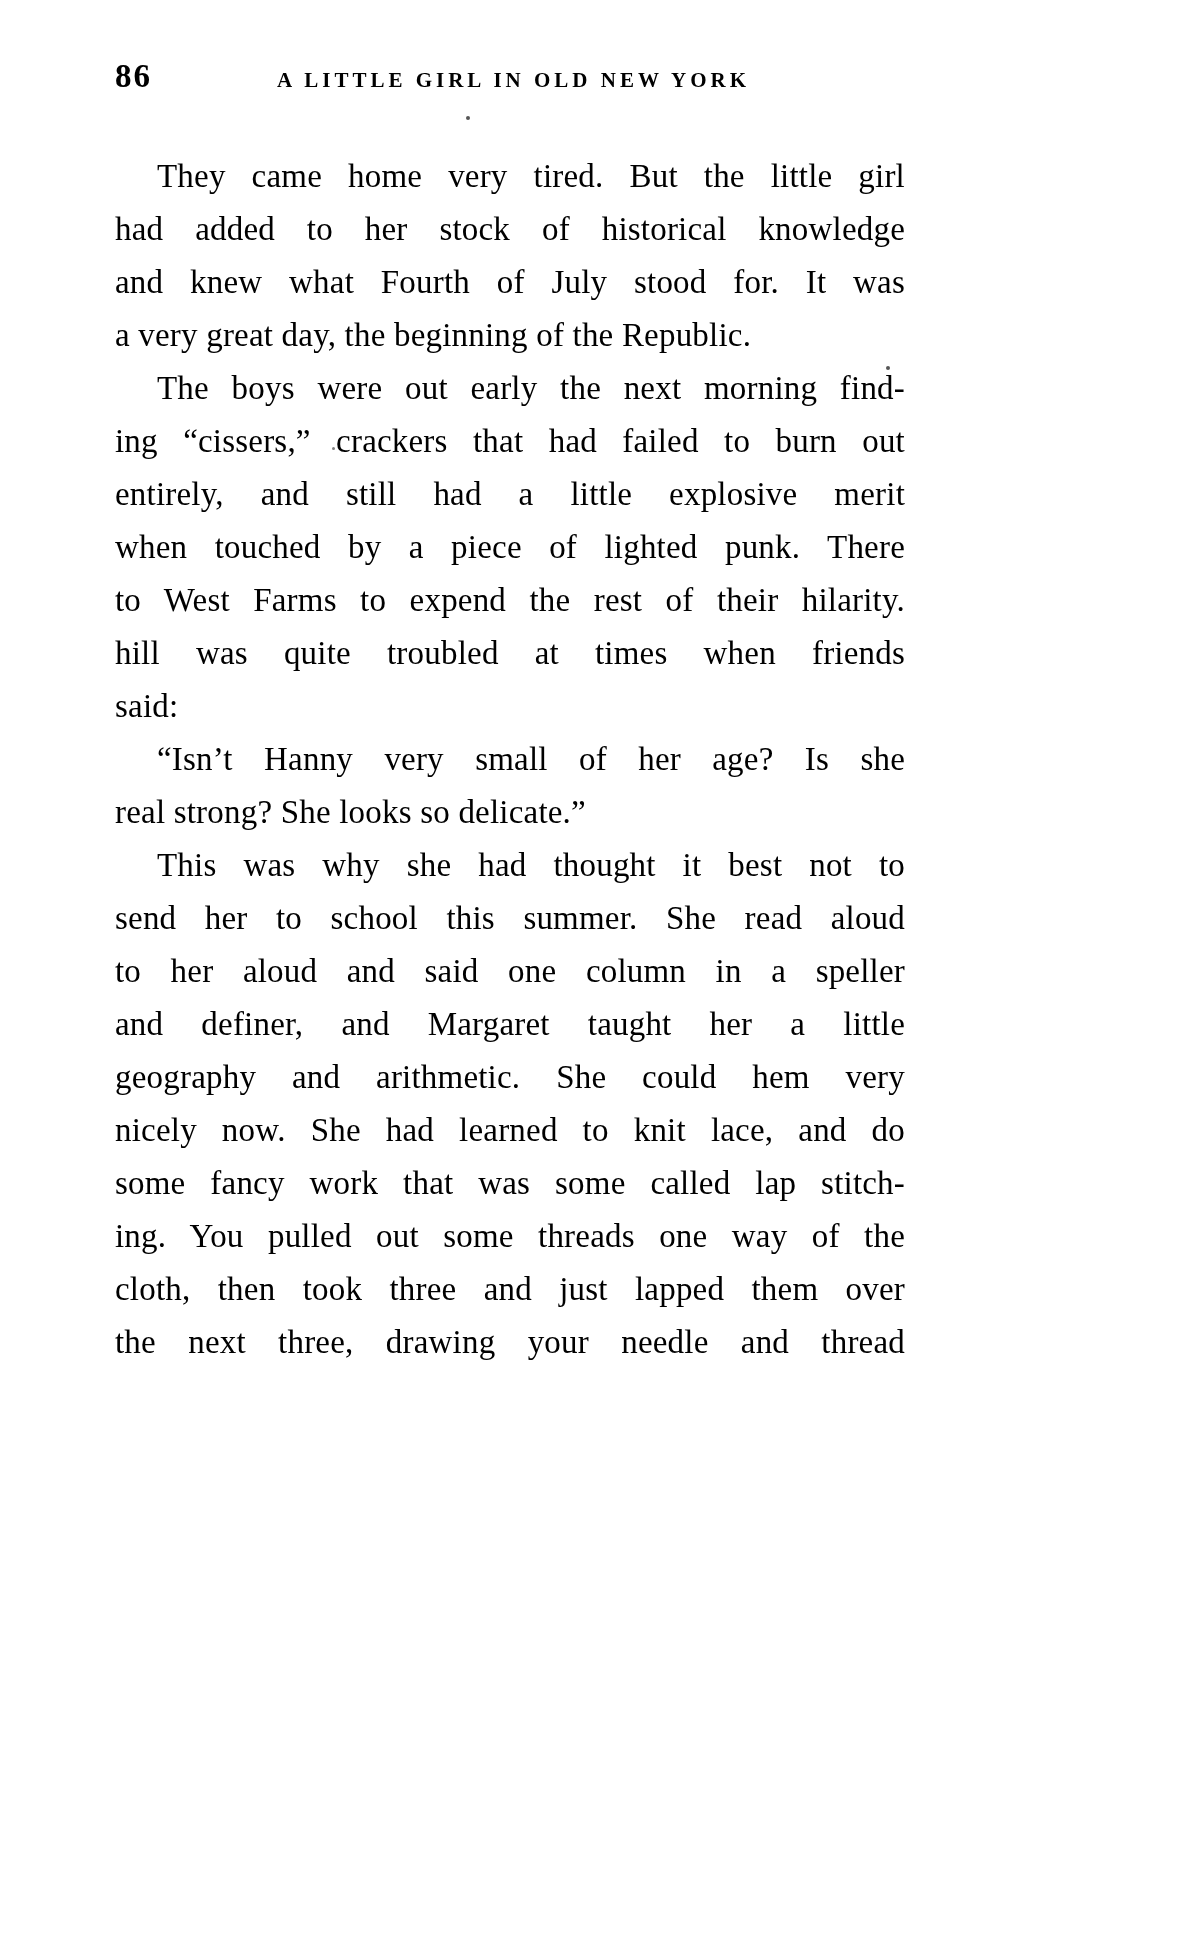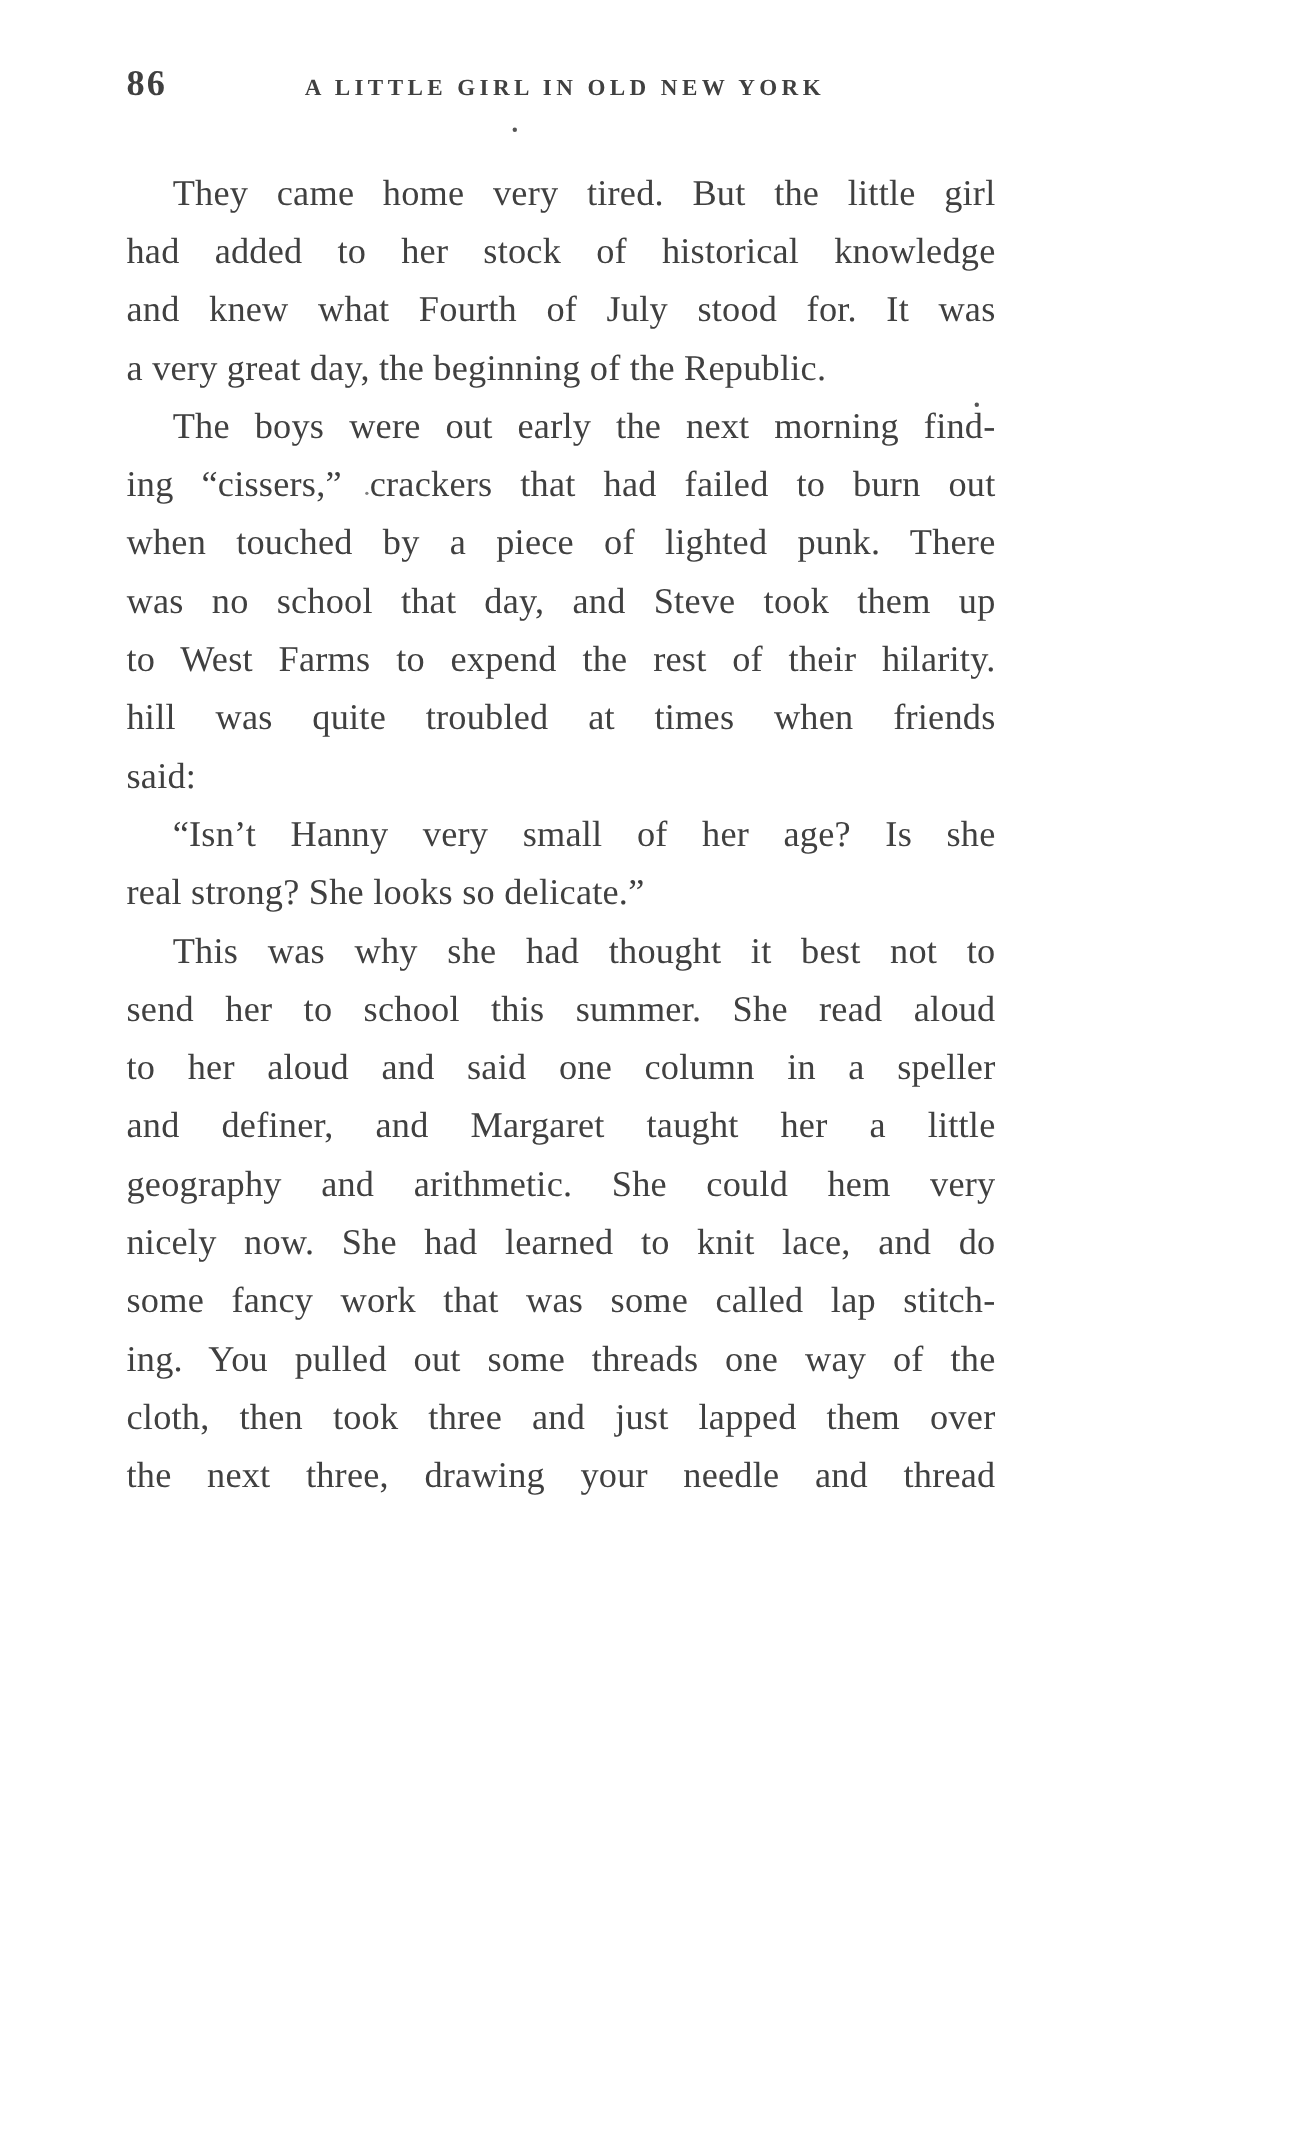--- a/index.html
+++ b/index.html
@@ -7,21 +7,21 @@
     padding: 0;
     background: #ffffff;
   }
   .page {
     position: relative;
     width: 1186px;
     height: 1474px;
     background: #ffffff;
     overflow: hidden;
     font-family: "Liberation Serif", "DejaVu Serif", serif;
-    color: #404040;
+    color: #000000;
   }
   .content {
     position: absolute;
     left: 115px;
     top: 58px;
     width: 790px;
   }
   .header {
     display: flex;
     align-items: baseline;
@@ -84,22 +84,22 @@
     <div class="body">
         <div class="para indent">
           <div class="line">They came home very tired.  But the little girl</div>
           <div class="line">had added to her stock of historical knowledge</div>
           <div class="line">and knew what Fourth of July stood for.  It was</div>
           <div class="line last">a very great day, the beginning of the Republic.</div>
         </div>
         <div class="para indent">
           <div class="line">The boys were out early the next morning find-</div>
           <div class="line">ing “cissers,” crackers that had failed to burn out</div>
+          <div class="line">entirely, and still had a little explosive merit</div>
           <div class="line">when touched by a piece of lighted punk.  There</div>
-          <div class="line">was no school that day, and Steve took them up</div>
           <div class="line">to West Farms to expend the rest of their hilarity.</div>
           <div class="line">hill was quite troubled at times when friends</div>
           <div class="line last">said:</div>
         </div>
         <div class="para indent">
           <div class="line">“Isn’t Hanny very small of her age?  Is she</div>
           <div class="line last">real strong?  She looks so delicate.”</div>
         </div>
         <div class="para indent">
           <div class="line">This was why she had thought it best not to</div>

